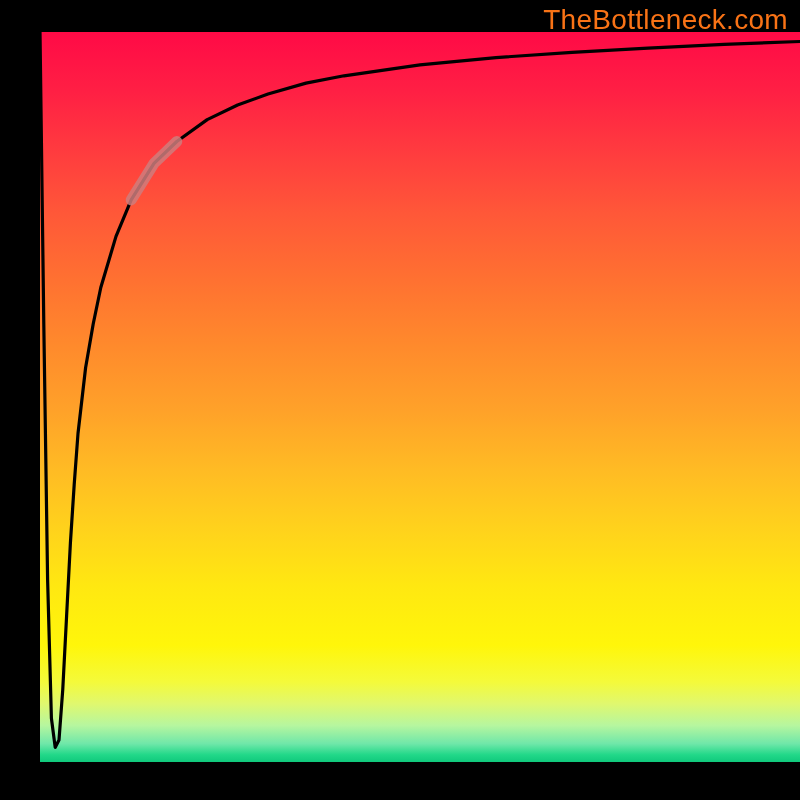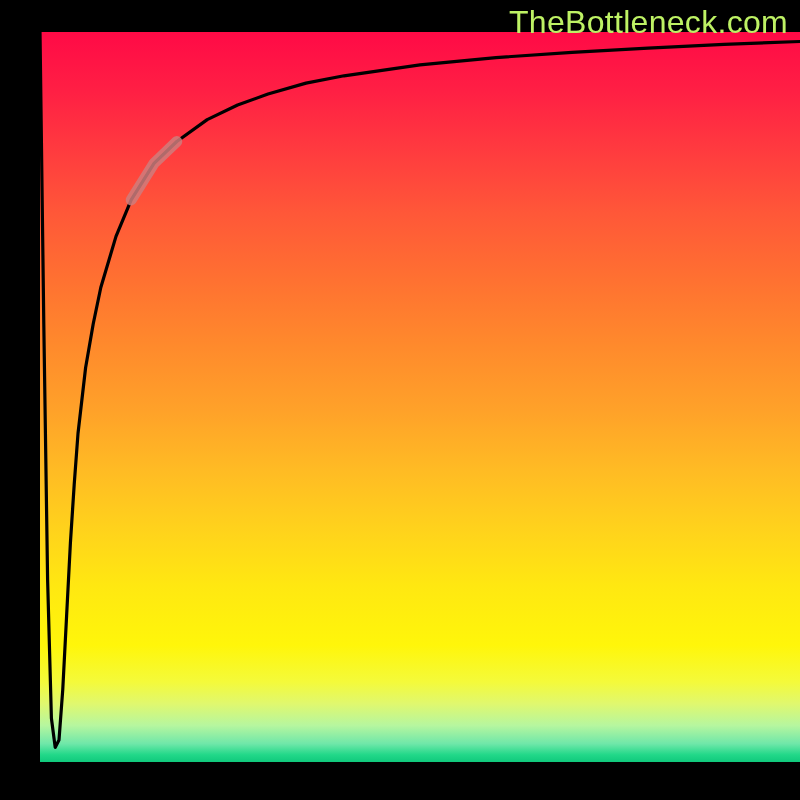--- a/index.html
+++ b/index.html
@@ -14,22 +14,22 @@
     position: relative;
     width: 800px;
     height: 800px;
     background: #000;
   }
   .attribution {
     position: absolute;
     top: 4px;
     right: 12px;
     font-family: Arial, Helvetica, sans-serif;
-    font-size: 32px;
-    color: #bef264;
+    font-size: 28px;
+    color: #f97316;
     letter-spacing: 0.3px;
     z-index: 20;
   }
   .plot-area {
     position: absolute;
     left: 40px;
     top: 32px;
     width: 760px;
     height: 730px;
     background: linear-gradient(to bottom,

